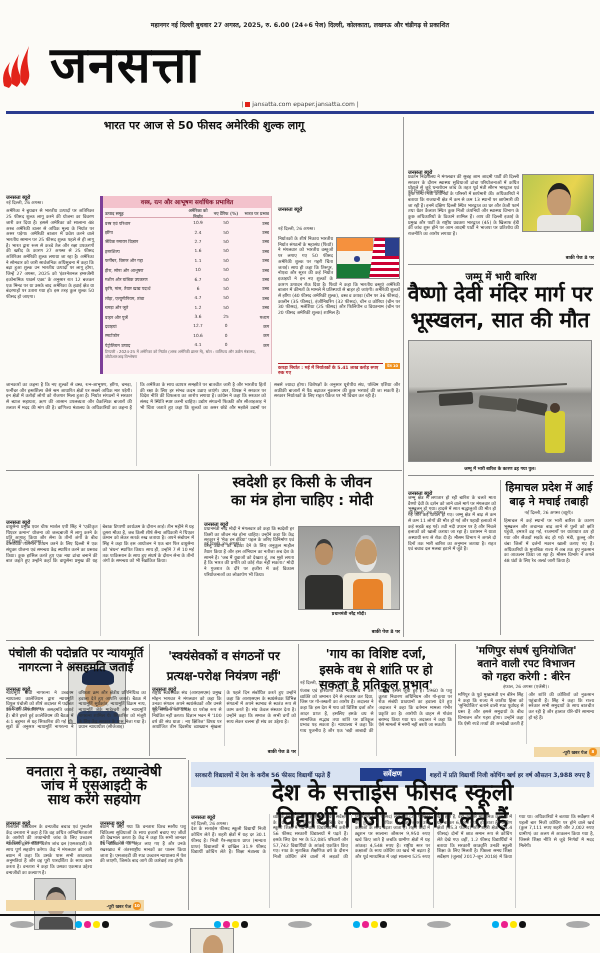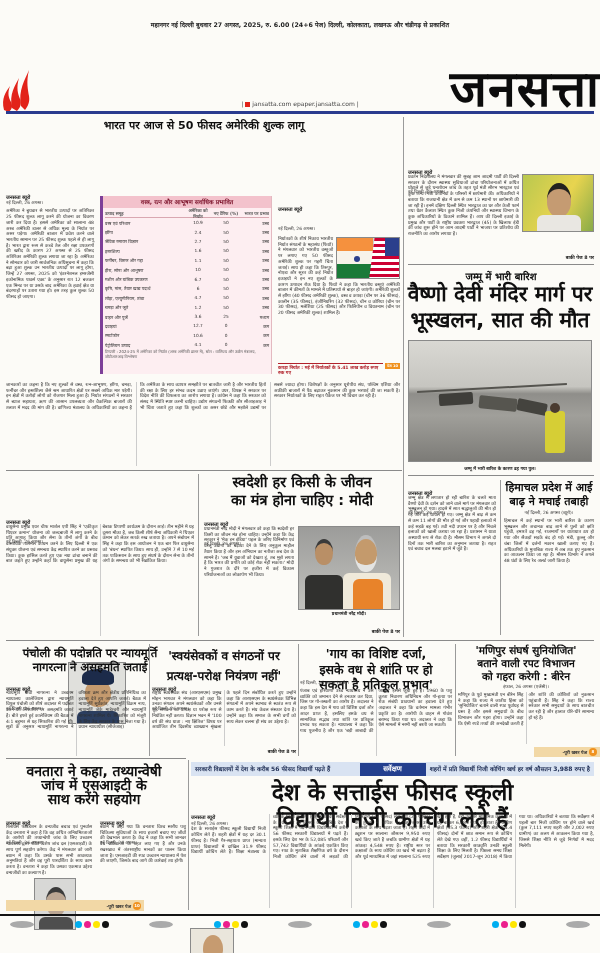--- a/index.html
+++ b/index.html
@@ -11,41 +11,41 @@
   .byl{font-size:5px;font-weight:bold;color:#111;line-height:6px;}
   .dt{font-size:4.4px;color:#333;line-height:5.4px;}
   .cols2{column-count:2;column-gap:5px;column-rule:0.5px solid #ccc;}
   .cols3{column-count:3;column-gap:8px;column-rule:0.5px solid #ccc;}
   .cols5{column-count:5;column-gap:7px;column-rule:0.5px solid #ccc;}
   .hr{border-top:0.6px solid #8a8a8a;height:0;}
   .vr{border-left:0.6px solid #9a9a9a;width:0;}
   .cont{font-size:4.8px;font-weight:bold;text-align:right;color:#111;}
   
   .dateline{top:20px;left:30px;right:30px;font-size:6.3px;font-weight:bold;color:#222;text-align:center;}
-  .mastrow{top:33px;left:0;right:0;height:64px;display:flex;justify-content:space-between;align-items:center;gap:0;margin-top:24px;}
+  .mastrow{top:33px;left:0;right:0;height:64px;display:flex;justify-content:flex-start;align-items:center;gap:20px;}
   .logotext{font-size:50px;font-weight:bold;color:#0c0c0c;line-height:60px;letter-spacing:1px;}
   .webline{top:100px;left:0;right:0;font-size:6px;color:#444;text-align:center;}
   .sq{display:inline-block;width:5px;height:5px;background:#e2231a;vertical-align:middle;margin:0 2px;}
   .bluerule{top:111px;left:6px;right:6px;height:3px;background:#2a3b8f;}
   
   .tablebox{background:#fdeef1;border-left:3px solid #7d3f98;border-right:0.5px solid #e3b9c0;padding:0 2px 1px 2px;box-sizing:border-box;}
   .ttitle{background:#f3c2cc;color:#7a1028;font-weight:bold;font-size:6px;text-align:center;padding:2px 0;margin:0 -2px;}
   .trow{display:flex;align-items:center;height:9.4px;font-size:4.3px;color:#333;}
   .trow .c0{flex:1;text-align:left;}
   .trow .c1{width:30px;text-align:center;}
   .trow .c2{width:26px;text-align:center;}
   .trow .c3{width:30px;text-align:right;}
   .thead{font-weight:bold;color:#555;height:9px;border-bottom:0.4px solid #d9a7b1;}
   .tnote{font-size:3.9px;color:#555;line-height:4.8px;margin-top:1px;}
   
   .redtxt{color:#b1212b;font-weight:bold;font-size:4.6px;line-height:5.6px;border-top:0.5px solid #b1212b;padding-top:1px;}
   .pagebadge{background:#f0921e;color:#fff;font-size:3.6px;line-height:4px;text-align:center;padding:1px 2px;font-weight:bold;}
   .tanstrip{background:#f2d8a6;display:flex;align-items:center;justify-content:flex-end;gap:2px;padding:0 3px;font-size:4.5px;font-weight:bold;color:#333;}
   .circbadge{width:8px;height:8px;border-radius:50%;background:#f0921e;color:#fff;font-size:4px;line-height:8px;text-align:center;font-weight:bold;}
-  .coachstrip{background:#d9e3f2;display:flex;align-items:center;height:14px;}
+  .coachstrip{background:#d9e3f2;display:flex;align-items:center;height:25px;}
   .coachstrip .lt{flex:1;font-size:6px;font-weight:bold;color:#1c2b52;padding-left:4px;}
   .coachstrip .rt{flex:1;font-size:6px;font-weight:bold;color:#1c2b52;text-align:right;padding-right:4px;}
   .surveybadge{background:#233f8e;color:#fff;font-size:7px;font-weight:bold;text-align:center;width:66px;line-height:13px;}
   
   .photo{position:relative;overflow:hidden;border:0.6px solid #8a8a8a;background:#cfcfcb;box-sizing:border-box;}
   .p-head{position:absolute;border-radius:50% 50% 45% 45%;}
   .p-torso{position:absolute;border-radius:6px 6px 0 0;bottom:0;}
   .cap{font-size:4.5px;font-weight:bold;color:#222;text-align:center;}
   
   .blackrule{top:914px;left:0;width:600px;height:2px;background:#141414;}
@@ -264,21 +264,21 @@
         <div class="p-torso" style="right:8px;width:48px;height:36px;background:#efe9da;"></div>
         <div class="p-torso" style="right:16px;width:30px;height:30px;background:#e8832a;"></div>
       </div>
       <div class="cap">प्रधानमंत्री नरेंद्र मोदी।</div>
     </div>
   </div>
   <div class="abs cont" style="top:628px;left:204px;width:196px;">बाकी पेज 8 पर</div>
 
   <div class="abs hr" style="top:640px;left:6px;width:588px;"></div>
 
-  <div class="abs hl ctr" style="top:646px;left:20px;width:140px;font-size:11.5px;line-height:14px;">पंचोली की पदोन्नति पर न्यायमूर्ति नागरत्ना ने असहमति जताई</div>
+  <div class="abs hl ctr" style="top:646px;left:6px;width:140px;font-size:11.5px;line-height:14px;">पंचोली की पदोन्नति पर न्यायमूर्ति नागरत्ना ने असहमति जताई</div>
   <div class="abs" style="top:676px;left:6px;">
     <span class="byl">जनसत्ता ब्यूरो</span><br>
     <span class="dt">नई दिल्ली, 26 अगस्त।</span>
   </div>
   <div class="abs body cols2" style="top:690px;left:6px;width:140px;height:66px;">न्यायमूर्ति बीवी नागरत्ना ने उच्चतम न्यायालय कालेजियम द्वारा न्यायमूर्ति विपुल पंचोली को शीर्ष अदालत में पदोन्नत करने की सिफारिश पर असहमति जताई है। बीते हफ्ते हुई कालेजियम की बैठक में 4:1 बहुमत से यह सिफारिश की गई थी। सूत्रों के अनुसार न्यायमूर्ति नागरत्ना ने वरिष्ठता क्रम और क्षेत्रीय प्रतिनिधित्व का हवाला देते हुए आपत्ति जताई। बैठक में न्यायमूर्ति सूर्यकांत, न्यायमूर्ति विक्रम नाथ, न्यायमूर्ति जेके माहेश्वरी और न्यायमूर्ति नागरत्ना शामिल थे। सिफारिश को मंजूरी के लिए केंद्र सरकार के पास भेजा गया है। प्रधान न्यायाधीश (सीजेआइ)</div>
   <div class="abs photo" style="top:694px;left:34px;width:42px;height:52px;background:#d8d8d6;">
     <div class="p-head" style="left:11px;top:8px;width:20px;height:24px;background:#bba693;border-top:5px solid #3b3b3b;"></div>
     <div class="p-torso" style="left:4px;width:34px;height:12px;background:#4e4e4e;"></div>
   </div>
   <div class="abs vr" style="left:149px;top:644px;height:112px;"></div>

